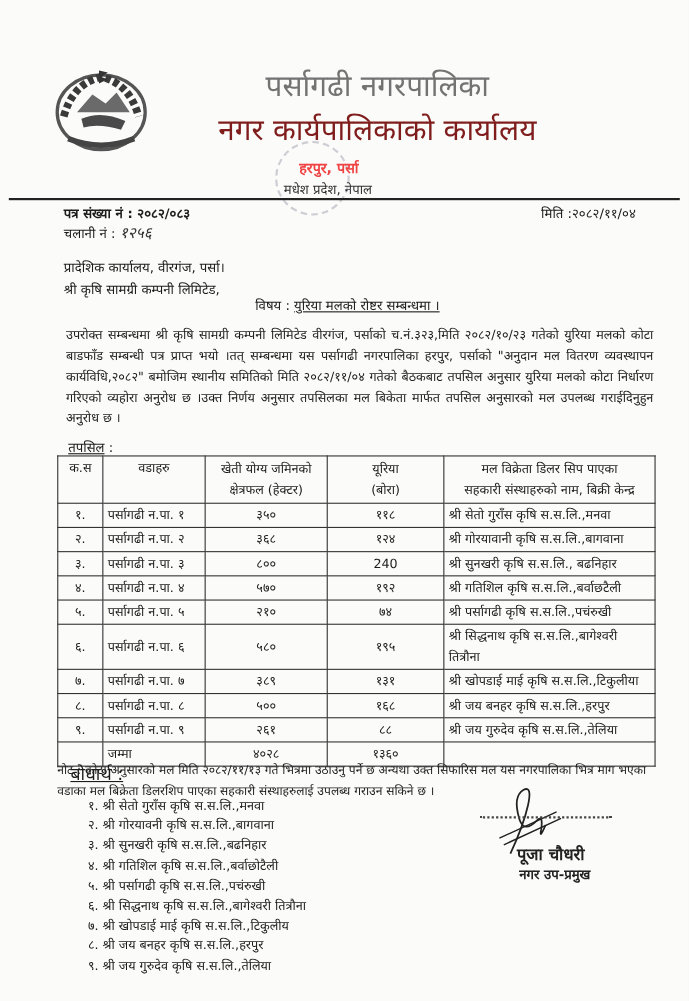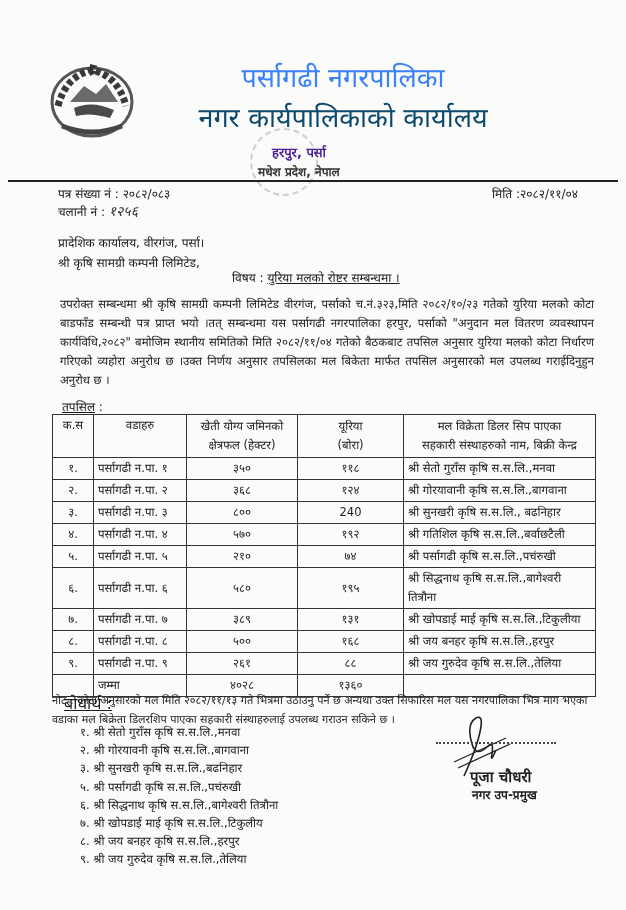--- a/index.html
+++ b/index.html
@@ -1,26 +1,26 @@
 <!DOCTYPE html>
 <html><head>
 <meta charset="utf-8">
 <style>
   html, body { margin:0; padding:0; }
   body { width:626px; height:910px; background:#f4f4f2; position:relative; overflow:hidden;
          font-family:"DejaVu Sans", sans-serif; color:#1c1c1c; }
   .page { position:absolute; left:0; top:0; width:626px; height:910px; background:#fbfbfa; }
   .logo { position:absolute; left:44px; top:56px; width:96px; height:86px; }
-  .title1 { position:absolute; left:0; width:626px; top:58px; text-align:center; font-size:27px; padding-left:60px; box-sizing:border-box; color:#3b82f6; }
-  .title2 { position:absolute; left:0; width:626px; top:98px; text-align:center; font-size:27px; padding-left:60px; box-sizing:border-box; color:#0c4a6e; }
-  .addr1 { position:absolute; left:272px; top:143px; font-size:13px; font-weight:bold; color:#4c1d95; }
-  .addr2 { position:absolute; left:258px; top:163px; font-size:12px; font-weight:bold; color:#333; }
+  .title1 { position:absolute; left:0; width:626px; top:58px; text-align:center; font-size:27px; padding-left:60px; box-sizing:border-box; color:#737373; }
+  .title2 { position:absolute; left:0; width:626px; top:98px; text-align:center; font-size:27px; padding-left:60px; box-sizing:border-box; color:#7f1d1d; }
+  .addr1 { position:absolute; left:272px; top:143px; font-size:13px; font-weight:bold; color:#ef4444; }
+  .addr2 { position:absolute; left:258px; top:163px; font-size:12px; font-weight:normal; color:#333; }
   .stamp { position:absolute; left:250px; top:128px; width:64px; height:64px; border:2px dashed rgba(120,120,140,0.35); border-radius:50%; }
   .hr { position:absolute; left:8px; right:8px; top:180px; border-top:2px solid #222; }
-  .refno { position:absolute; left:58px; top:185px; font-size:12px; }
+  .refno { position:absolute; left:58px; top:185px; font-size:12px;font-weight:bold; }
   .date { position:absolute; right:48px; top:185px; font-size:12px; }
   .dispatch { position:absolute; left:58px; top:201px; font-size:12px; }
   .dispatch .sig { font-family:"DejaVu Serif", serif; font-style:italic; font-size:14px; color:#333; }
   .recipient { position:absolute; left:58px; top:233px; font-size:12px; line-height:20px; }
   .subject { position:absolute; left:232px; top:269px; font-size:12px; }
   .subject .u { text-decoration:underline; }
   .body-text { position:absolute; left:60px; top:295px; width:534px; font-size:11.5px; line-height:19px; text-align:justify; }
   .tapsil { position:absolute; left:62px; top:398px; font-size:12px; }
   .tapsil .u { text-decoration:underline; }
   table.roster { position:absolute; left:52px; top:414px; width:544px; border-collapse:collapse; font-size:11.5px; }
@@ -180,20 +180,21 @@
       </tbody>
   </table>
 
   <div class="note">नोट : कोटा अनुसारको मल मिति २०८२/११/१३ गते भित्रमा उठाउनु पर्ने छ अन्यथा उक्त सिफारिस मल यस नगरपालिका भित्र माग भएका वडाका मल बिक्रेता डिलरशिप पाएका सहकारी संस्थाहरुलाई उपलब्ध गराउन सकिने छ ।</div>
 
   <div class="cc-title">बोधार्थ :</div>
   <ul class="cc-list" id="cc-list">
       <li>१. श्री सेतो गुराँस कृषि स.स.लि.,मनवा</li>
       <li>२. श्री गोरयावनी कृषि स.स.लि.,बागवाना</li>
       <li>३. श्री सुनखरी कृषि स.स.लि.,बढनिहार</li>
+      <li>४. श्री गतिशिल कृषि स.स.लि.,बर्वाछोटैली</li>
       <li>५. श्री पर्सागढी कृषि स.स.लि.,पचंरुखी</li>
       <li>६. श्री सिद्धनाथ कृषि स.स.लि.,बागेश्वरी तित्रौना</li>
       <li>७. श्री खोपडाई माई कृषि स.स.लि.,टिकुलीय</li>
       <li>८. श्री जय बनहर कृषि स.स.लि.,हरपुर</li>
       <li>९. श्री जय गुरुदेव कृषि स.स.लि.,तेलिया</li>
     </ul>
 
   <svg class="signature" viewBox="0 0 120 70">
     <path d="M28 66 Q40 40 44 22 Q48 4 40 8 Q30 14 36 34 Q40 48 52 36 Q58 30 56 44 Q54 54 60 40" fill="none" stroke="#222" stroke-width="1.6"></path>
     <path d="M18 52 L70 28 M22 58 L74 34" fill="none" stroke="#222" stroke-width="1.3"></path>

